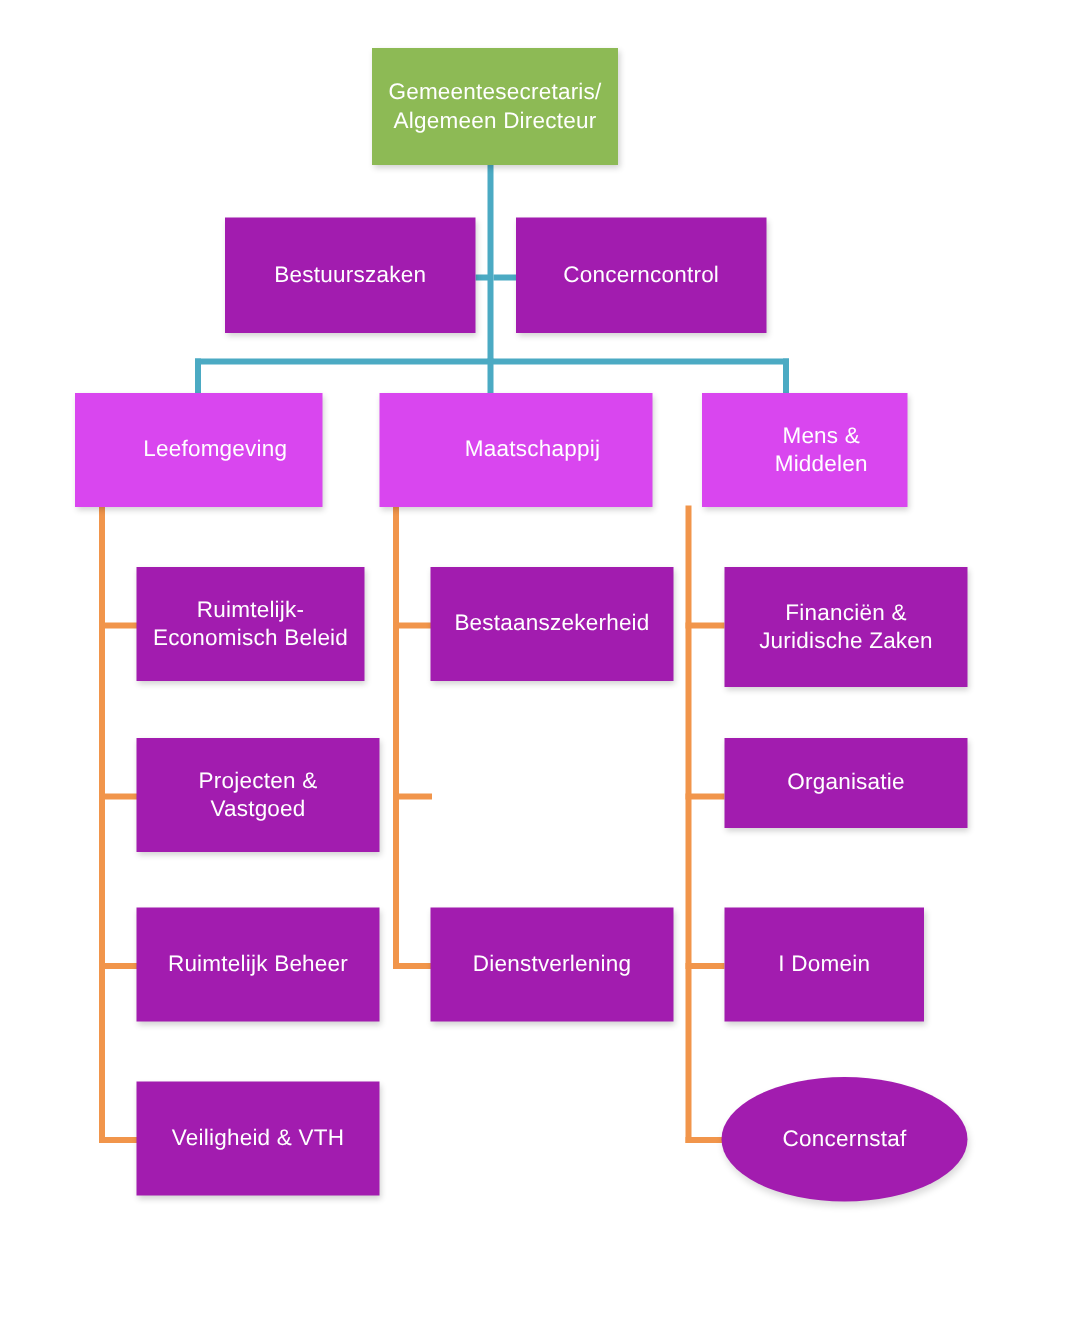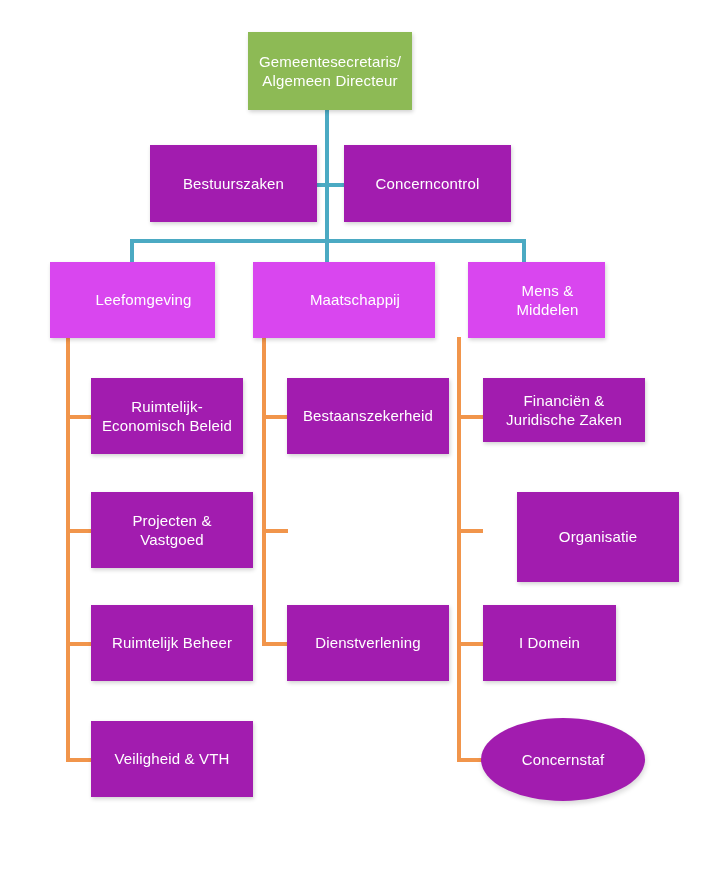--- a/index.html
+++ b/index.html
@@ -130,25 +130,25 @@
     <span class="node-label">Veiligheid &amp; VTH</span>
   </div>
 
   <div class="node orange" style="left:287px; top:378px; width:162px; height:76px;">
     <span class="node-label">Bestaanszekerheid</span>
   </div>
   <div class="node orange" style="left:287px; top:605px; width:162px; height:76px;">
     <span class="node-label">Dienstverlening</span>
   </div>
 
-  <div class="node orange" style="left:483px; top:378px; width:162px; height:64px;">
+  <div class="node orange" style="left:483px; top:378px; width:162px; height:80px;">
     <span class="node-label">Financiën &amp;
 Juridische Zaken</span>
   </div>
-  <div class="node orange" style="left:483px; top:492px; width:162px; height:90px;margin-left:34px;">
+  <div class="node orange" style="left:483px; top:492px; width:162px; height:60px;">
     <span class="node-label">Organisatie</span>
   </div>
   <div class="node orange" style="left:483px; top:605px; width:133px; height:76px;">
     <span class="node-label">I Domein</span>
   </div>
   <div class="node orange ellipse" style="left:481px; top:718px; width:164px; height:83px;">
     <span class="node-label">Concernstaf</span>
   </div>
 
 </div>

